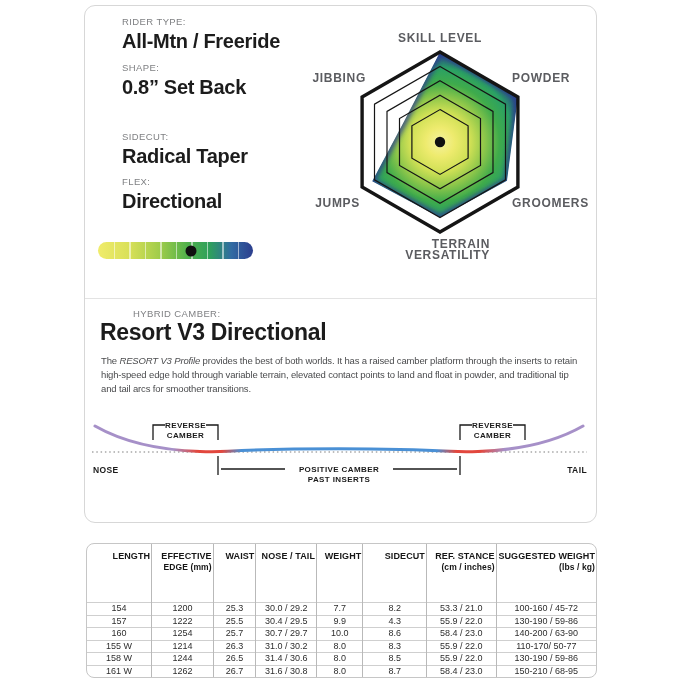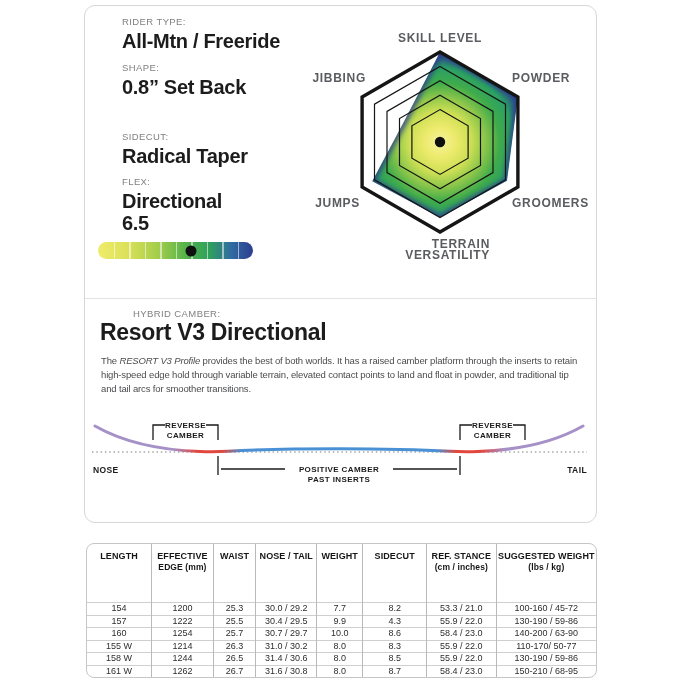--- a/index.html
+++ b/index.html
@@ -26,21 +26,21 @@
   .camber-label{position:absolute;left:101px;top:308px;font-size:9.5px;color:#7f8083;letter-spacing:.4px;margin-left:32px;}
   .camber-title{position:absolute;left:100px;top:319px;font-size:23px;font-weight:700;color:#1c1c1c;letter-spacing:-.3px;}
   .camber-desc{position:absolute;left:101px;top:354px;width:482px;font-size:9.5px;line-height:1.45;
                color:#4b4c4e;letter-spacing:-.15px;}
 
   
   .table-wrap{position:absolute;left:86px;top:543px;width:511px;height:135px;border:1.5px solid #c6c6c6;
               border-radius:8px;overflow:hidden;background:#fff;box-sizing:border-box;}
   table.spec-table{width:100%;height:100%;border-collapse:collapse;table-layout:fixed;}
   .spec-table th{vertical-align:top;padding-top:7px;font-size:9px;font-weight:700;color:#161616;
-                 text-align:center;line-height:11px;letter-spacing:.1px;height:50px;}
+                 text-align:right;line-height:11px;letter-spacing:.1px;height:50px;}
   .spec-table td{font-size:9px;color:#2d2d2d;text-align:center;height:11.5px;padding:0;line-height:11px;}
   .spec-table th + th, .spec-table td + td{border-left:1px solid #b9b9b9;}
   .spec-table tbody td{border-top:1px solid #cfcfcf;}
   .th-sub{font-weight:700;font-size:8.5px;}
 </style>
 </head>
 <body>
 
 <div class="page">
 
@@ -57,21 +57,20 @@
     <div class="spec-value">0.8” Set Back</div>
   </div>
   <div class="spec" style="top:131px">
     <div class="spec-label">SIDECUT:</div>
     <div class="spec-value">Radical Taper</div>
     <div class="spec-value"></div>
   </div>
   <div class="spec" style="top:176px">
     <div class="spec-label">FLEX:</div>
     <div class="spec-value">Directional</div>
-    <div class="spec-value">6.5</div>
   </div>
 
   <div class="flex-bar" id="flex-bar" style="background: linear-gradient(90deg, rgb(240, 236, 107) 0%, rgb(217, 224, 88) 20%, rgb(159, 204, 74) 40%, rgb(79, 176, 75) 58%, rgb(47, 160, 92) 72%, rgb(49, 107, 163) 86%, rgb(44, 62, 142) 100%);">
     <div id="flex-seps">
         <div class="flex-sep" style="left: 10%;"></div>
         <div class="flex-sep" style="left: 20%;"></div>
         <div class="flex-sep" style="left: 30%;"></div>
         <div class="flex-sep" style="left: 40%;"></div>
         <div class="flex-sep" style="left: 50%;"></div>
         <div class="flex-sep" style="left: 60%;"></div>

